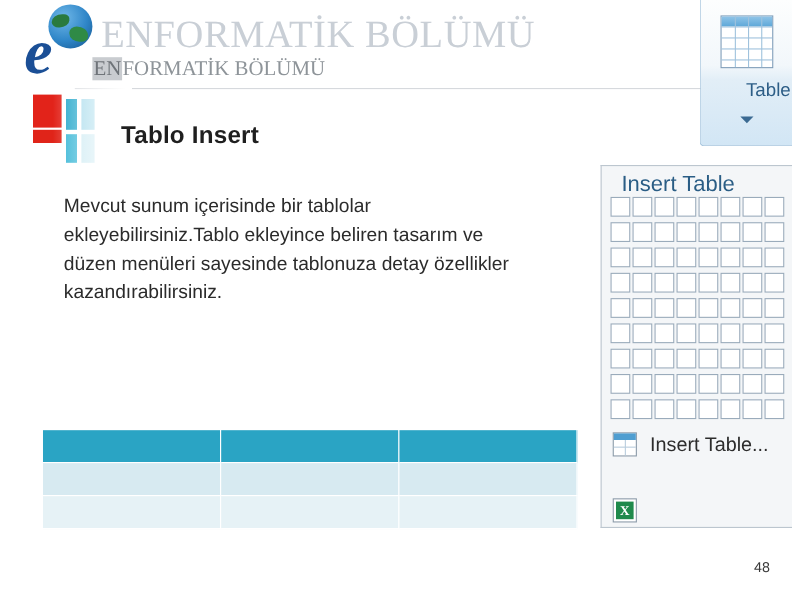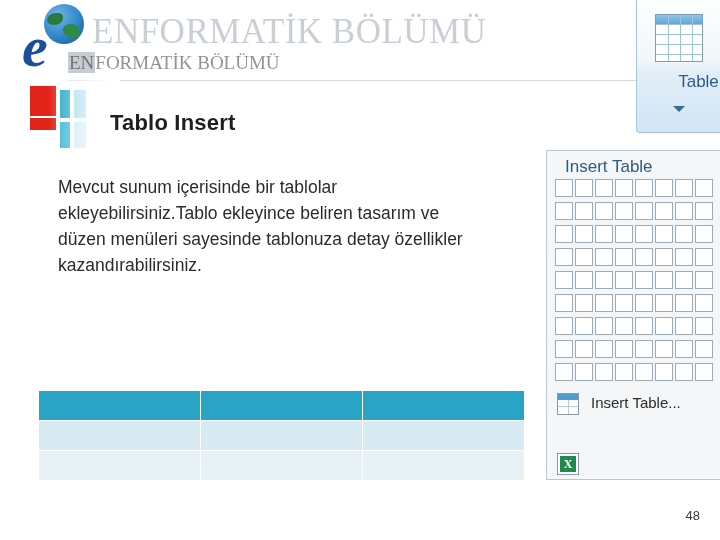--- a/index.html
+++ b/index.html
@@ -45,20 +45,21 @@
     top: 52px;
     font-size: 19px;
     color: #8e9499;
     font-family: "Liberation Serif", serif;
     white-space: nowrap;
   }
   .dept-text .en {
     background: #c9ccd0;
     color: #6f7479;
     padding: 0 1px;
+    margin-left: 16px;
   }
 
   
   .logo-wrap {
     position: absolute;
     left: 14px;
     top: 4px;
     width: 72px;
     height: 76px;
   }
@@ -228,21 +229,21 @@
     height: 330px;
     background: #f4f6f8;
     border: 1px solid #bcc6cf;
     border-right: none;
     box-sizing: border-box;
   }
   .insert-panel-title {
     position: absolute;
     left: 18px;
     top: 6px;
-    font-size: 17px;
+    font-size: 20px;
     color: #2a5d85;
   }
   .grid-picker {
     position: absolute;
     left: 8px;
     top: 28px;
     width: 162px;
     height: 212px;
   }
   .grid-cell {
@@ -256,21 +257,21 @@
   .menu-item {
     position: absolute;
     left: 6px;
     width: 166px;
     height: 26px;
   }
   .menu-item .mi-label {
     position: absolute;
     left: 38px;
     top: 3px;
-    font-size: 15px;
+    font-size: 18px;
     color: #2c2c2c;
   }
   .mi-icon {
     position: absolute;
     left: 4px;
     top: 2px;
     width: 22px;
     height: 22px;
     background: #ffffff;
     border: 1px solid #8a9aa8;

